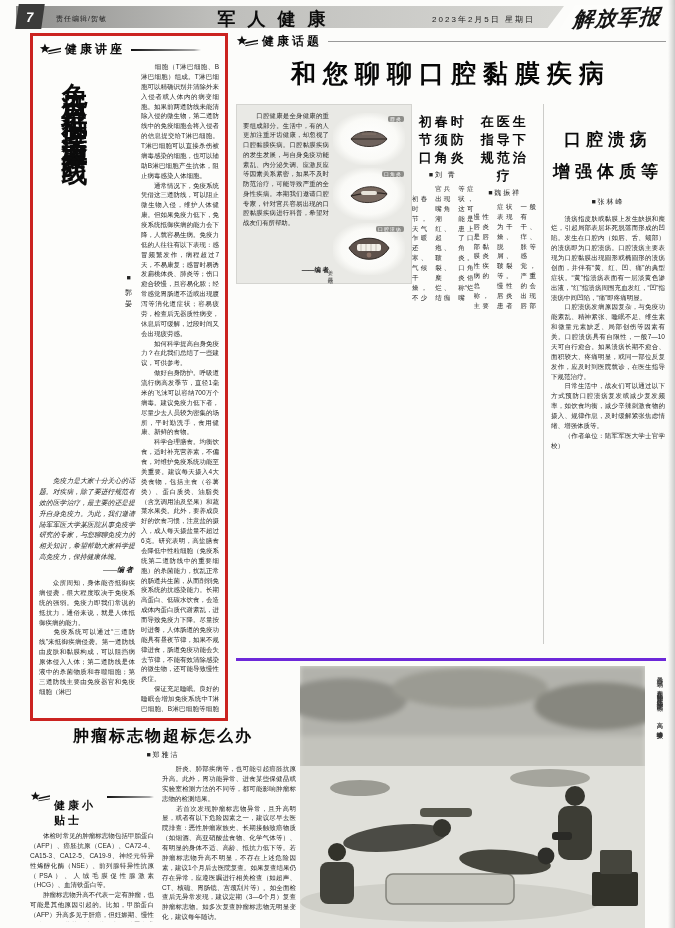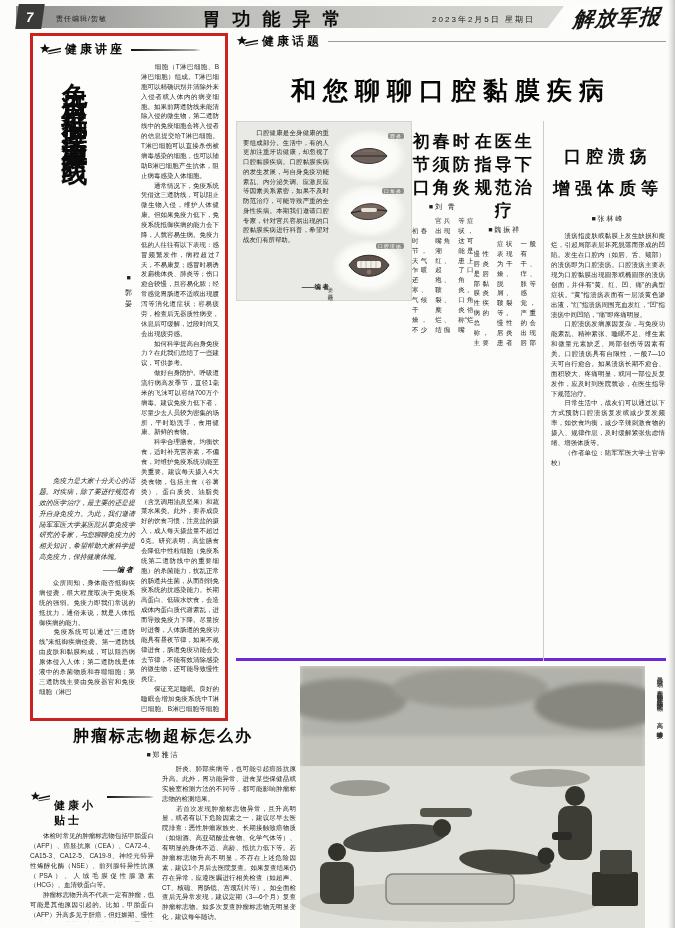--- a/index.html
+++ b/index.html
@@ -55,21 +55,21 @@
   .im-note { font-style:italic; font-size:6.8px; line-height:1.6; text-align:justify;
           margin-top:6px; white-space:pre-line; color:#1f1f1f; }
   .im-sign { font-style:italic; font-weight:bold; font-size:7px; text-align:right; margin:2px 2px 3px 0; }
   .im-lead { flex:1; }
   .im-col2 { flex:1; margin-left:6px; }
 
   
   .oral { position:absolute; left:236px; top:33px; width:430px; height:628px;
           border-bottom:3px solid #6d28d9; }
   .oral-kickrow { display:flex; align-items:center; }
-  .headline { margin-top:24px; text-align:center; font-size:25px; font-weight:900;
+  .headline { margin-top:7px; text-align:center; font-size:25px; font-weight:900;
           letter-spacing:7px; color:#070707; font-family:"Liberation Sans", sans-serif; }
   .oral-row { display:flex; margin-top:14px; height:540px; }
   .centercol { width:300px; display:flex; flex-direction:row; }
   .ulcercol { width:122px; margin-left:7px; border-left:1px solid #ccccc9; padding:6px 0 0 7px;
           display:flex; flex-direction:column; }
 
   .graybox { height:180px; background:#e9e9e5; border:1px solid #d4d4d0; display:flex; padding:6px; }
   .gb-intro { width:86px; }
   .gb-intro .smalltext { font-size:6.4px; }
   .gb-sign { font-size:6.4px; text-align:right; font-weight:bold; margin-top:3px; }
@@ -77,21 +77,21 @@
   .gb-lips { width:72px; display:flex; flex-direction:column; justify-content:space-between; padding:2px 0; }
   .lipcard { position:relative; height:52px; display:flex; align-items:center; justify-content:center;
           background:radial-gradient(ellipse at center,#ffffff 0%,#fafaf7 55%,rgba(255,255,255,0) 75%); }
   .liplabel { position:absolute; top:3px; right:1px; background:#8d8d89; color:#fff; font-size:5px;
           padding:0 2px; border-radius:2px; letter-spacing:1px; }
   .artist { position:absolute; right:-2px; bottom:2px; writing-mode:vertical-rl; text-orientation:upright;
           font-size:5.5px; color:#444; letter-spacing:1px; }
 
   .subart { margin-top:9px; }
   .subart .stitle { text-align:center; font-family:"Liberation Serif", serif; font-weight:bold;
-          font-size:17px; letter-spacing:3px; color:#0a0a0a; }
+          font-size:13px; letter-spacing:3px; color:#0a0a0a; }
   .subart .author { margin:3px 0 4px 0; }
   .subart .sbody { column-gap:8px; column-fill:auto; }
   .jy-body { column-count:3; height:128px; }
   .cy-body { column-count:3; height:118px; }
 
   .ul-title { text-align:center; font-family:"Liberation Serif", serif; font-weight:bold;
           font-size:17px; letter-spacing:5px; color:#0a0a0a; line-height:1.9; margin-top:14px; }
   .ul-author { margin:8px 0 7px 0; }
   .ul-body { flex:1; }
 
@@ -115,21 +115,21 @@
 </style>
 </head>
 <body>
 
 <div class="page">
 
   <div class="hdr">
     <div class="hdr-bar"></div>
     <div class="pagenum">7</div>
     <div class="ed-line">责任编辑/贺敏</div>
-    <div class="sec-title">胃功能异常</div>
+    <div class="sec-title">军人健康</div>
     <div class="date-line">2023年2月5日 星期日</div>
     <div class="masthead">
       <span>解放军报</span>
     </div>
   </div>
 
   <div class="redbox">
     <div class="kicker">
       <svg width="22" height="15" viewBox="0 0 26 16">
         <path d="M7 1 L8.7 5 L13 5.2 L9.6 7.9 L10.7 12 L7 9.6 L3.3 12 L4.4 7.9 L1 5.2 L5.3 5 Z" fill="#111"></path>

